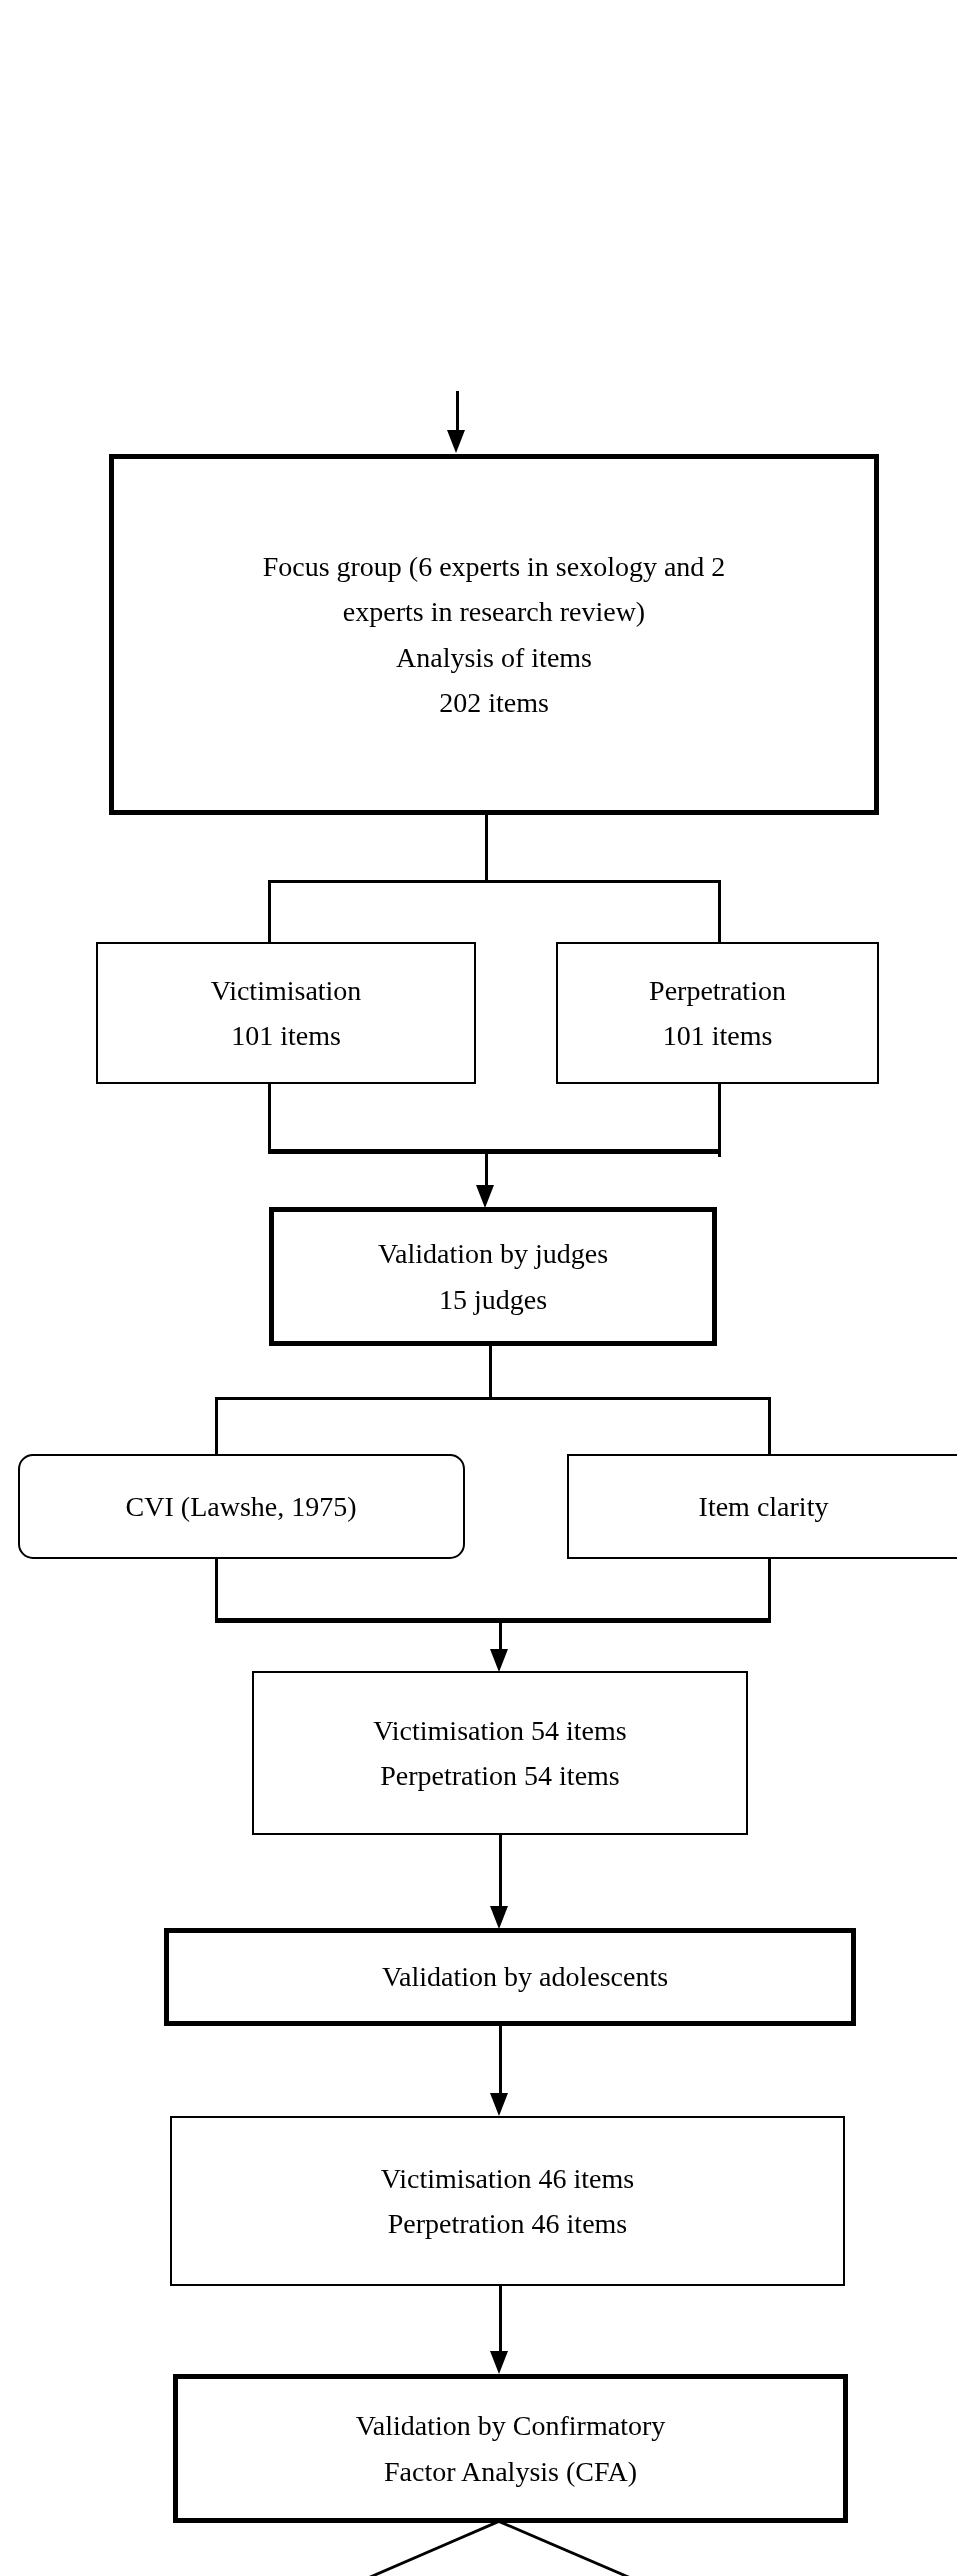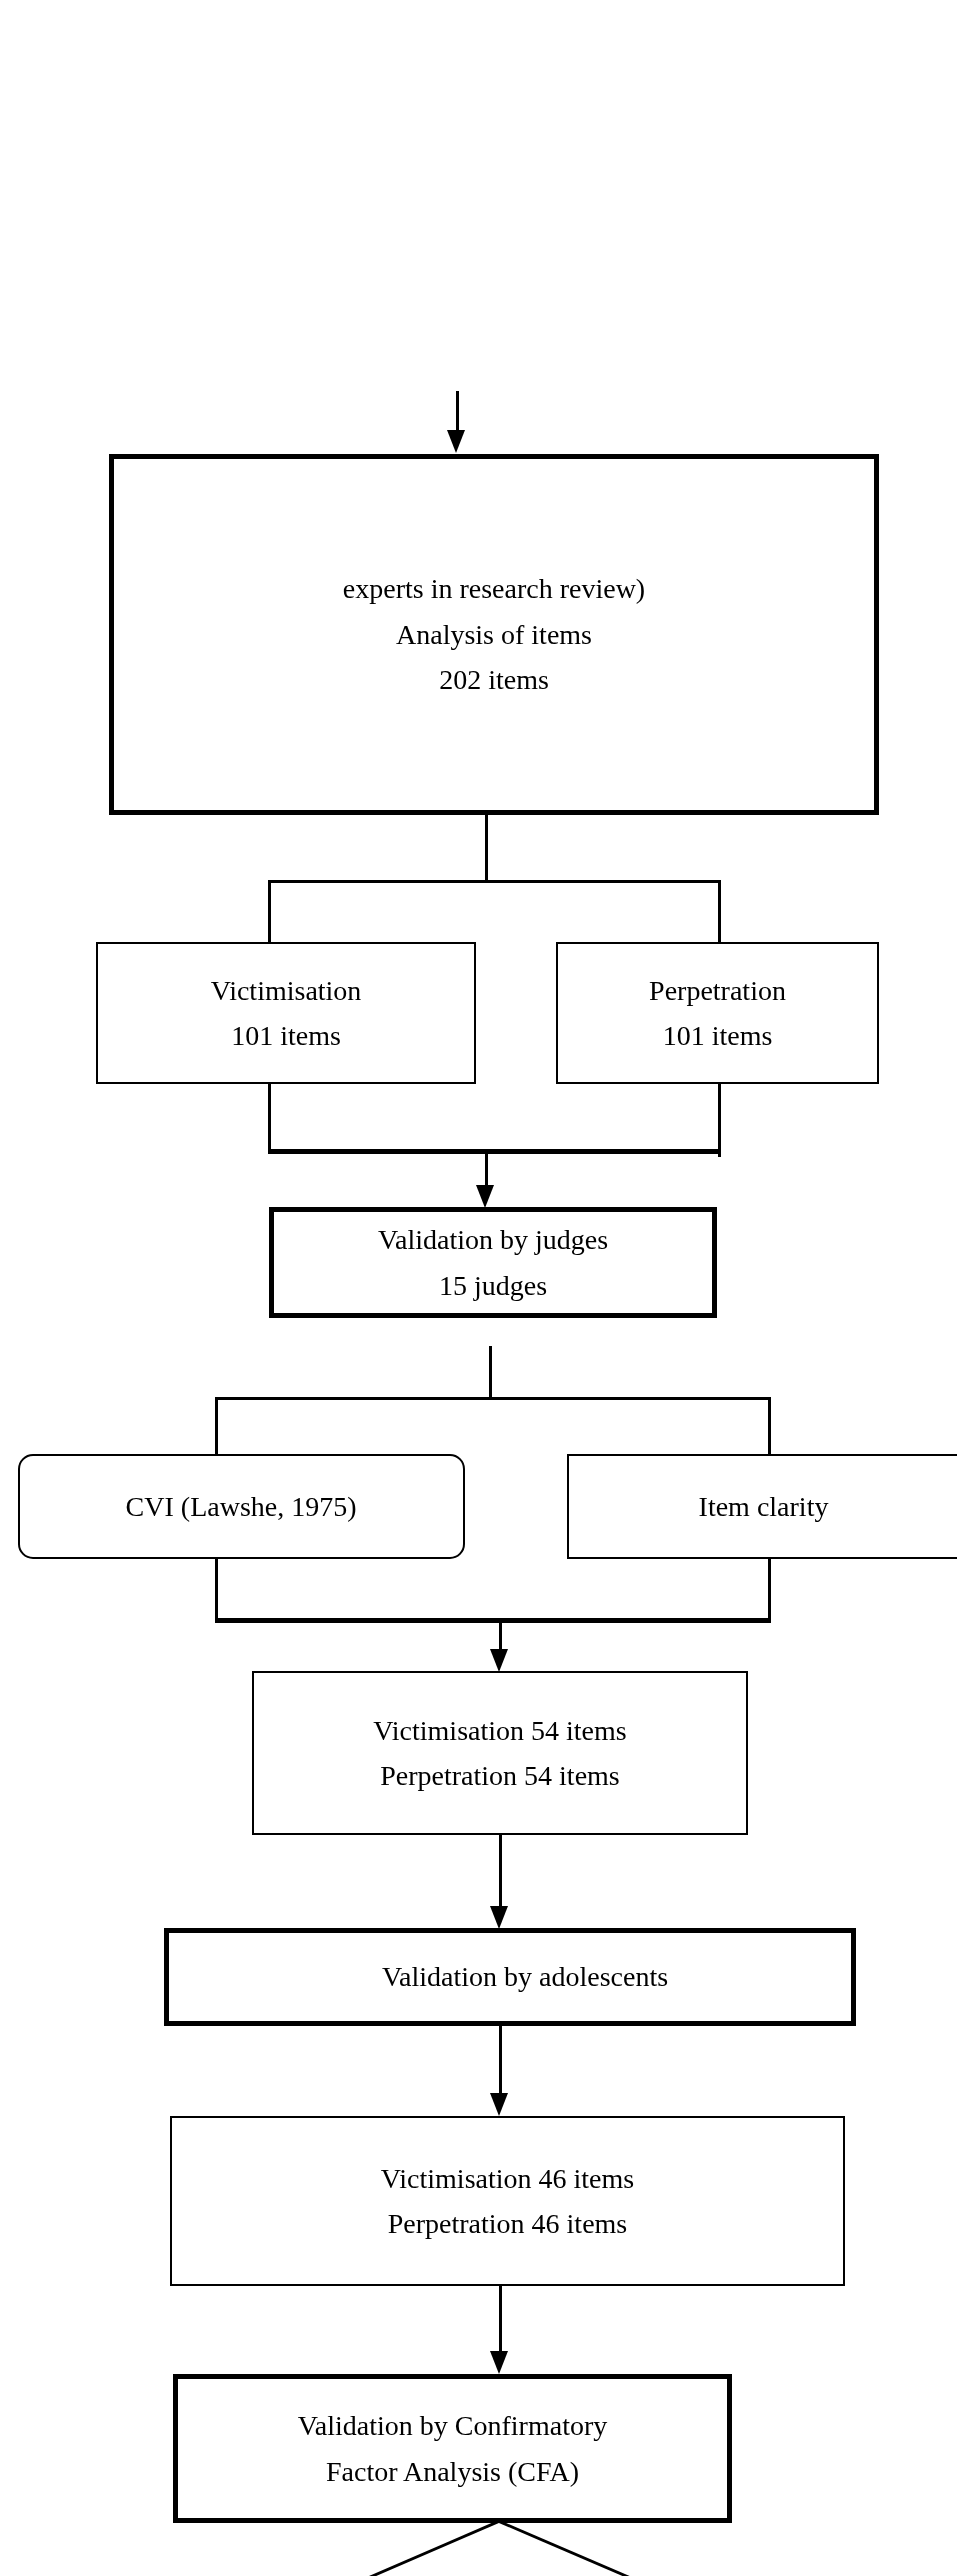--- a/index.html
+++ b/index.html
@@ -60,20 +60,21 @@
 </head>
 <body>
 
 <div id="canvas">
 
 
   <div class="vline" style="left:456px; top:391px; height:41px;"></div>
   <div class="arrowhead" style="left:447px; top:430px;"></div>
 
   <div class="node bold" style="left:109px; top:454px; width:770px; height:361px;">
+    <span class="ln fs-lg">Focus group (6 experts in sexology and 2</span>
     <span class="ln fs-lg">experts in research review)</span>
     <span class="ln fs-lg">Analysis of items</span>
     <span class="ln fs-lg">202 items</span>
   </div>
 
   <div class="vline" style="left:485px; top:814px; height:68px;"></div>
   <div class="hline" style="left:268px; top:880px; width:453px;"></div>
   <div class="vline" style="left:268px; top:880px; height:62px;"></div>
   <div class="vline" style="left:718px; top:880px; height:62px;"></div>
 
@@ -86,21 +87,21 @@
     <span class="ln fs-md">Perpetration</span>
     <span class="ln fs-md">101 items</span>
   </div>
 
   <div class="vline" style="left:268px; top:1084px; height:68px;"></div>
   <div class="vline" style="left:718px; top:1084px; height:73px;"></div>
   <div class="hline thick" style="left:268px; top:1149px; width:450px;"></div>
   <div class="vline" style="left:485px; top:1152px; height:35px;"></div>
   <div class="arrowhead" style="left:476px; top:1185px;"></div>
 
-  <div class="node bold" style="left:269px; top:1207px; width:448px; height:111px;">
+  <div class="node bold" style="left:269px; top:1207px; width:448px; height:139px;">
     <span class="ln fs-lg">Validation by judges</span>
     <span class="ln fs-lg">15 judges</span>
   </div>
 
   <div class="vline" style="left:489px; top:1346px; height:54px;"></div>
   <div class="hline" style="left:215px; top:1397px; width:556px;"></div>
   <div class="vline" style="left:215px; top:1397px; height:57px;"></div>
   <div class="vline" style="left:768px; top:1397px; height:57px;"></div>
 
   <div class="node thin" style="left:17.6px; top:1454px; width:447px; height:105px;border-radius:15px;">
@@ -133,21 +134,21 @@
   <div class="arrowhead" style="left:490px; top:2093px;"></div>
 
   <div class="node thin" style="left:170px; top:2116px; width:675px; height:170px;">
     <span class="ln fs-md">Victimisation 46 items</span>
     <span class="ln fs-md">Perpetration 46 items</span>
   </div>
 
   <div class="vline" style="left:499px; top:2286px; height:68px;"></div>
   <div class="arrowhead" style="left:490px; top:2351px;"></div>
 
-  <div class="node bold" style="left:173px; top:2374px; width:559px; height:149px;">
+  <div class="node bold" style="left:173px; top:2374px; width:675px; height:149px;">
     <span class="ln fs-lg">Validation by Confirmatory</span>
     <span class="ln fs-lg">Factor Analysis (CFA)</span>
   </div>
 
   <svg class="diag" style="left:0px; top:2518px; width:957px; height:136px;" viewBox="0 0 1688 240" xmlns="http://www.w3.org/2000/svg">
     <defs>
       <marker id="ah" markerWidth="10" markerHeight="10" refX="6" refY="5" orient="auto" markerUnits="strokeWidth">
         <path d="M0,0 L10,5 L0,10 z" fill="#000000"></path>
       </marker>
     </defs>

